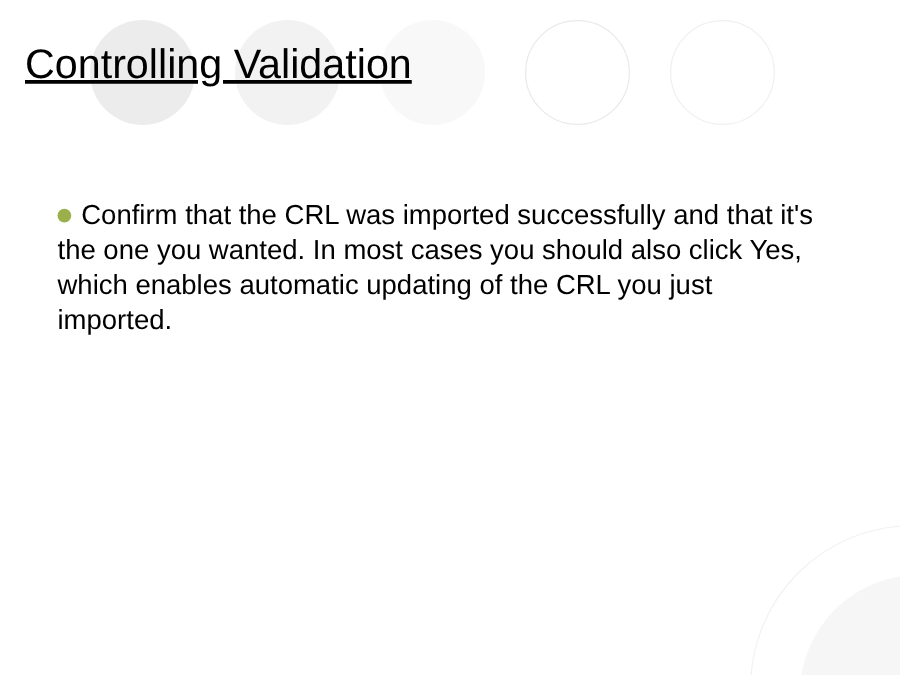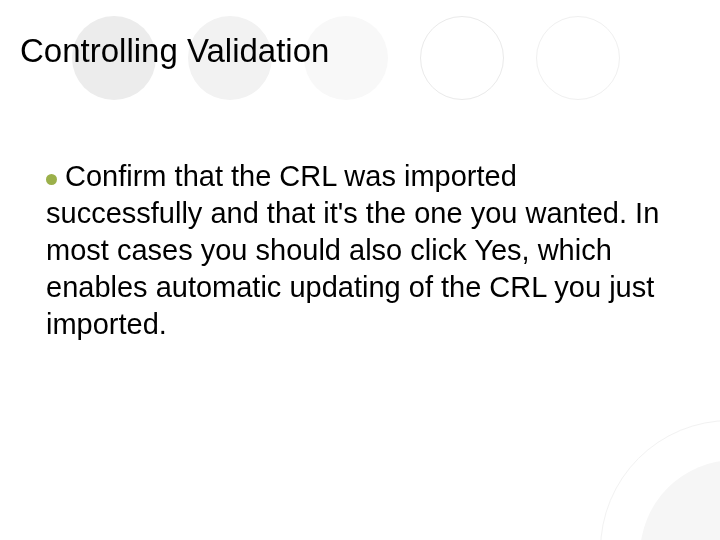--- a/index.html
+++ b/index.html
@@ -33,27 +33,28 @@
   .c3 { left: 304px; background: #f8f8f8; }
   .c4 { left: 420px; border: 1.5px solid #eaeaea; }
   .c5 { left: 536px; border: 1.5px solid #f0f0f0; }
   .title {
     position: absolute;
     top: 32px;
     left: 20px;
     font-size: 33px;
     font-weight: 400;
     letter-spacing: 0px;
+    text-decoration: underline;
   }
   .body {
     position: absolute;
     top: 158px;
     left: 46px;
     right: 60px;
-    font-size: 29px;
+    font-size: 22px;
     line-height: 1.28;
   }
   .bullet {
     display: inline-block;
     width: 11px;
     height: 11px;
     border-radius: 50%;
     background: #9bb04a;
     margin-right: 8px;
     vertical-align: 1px;

